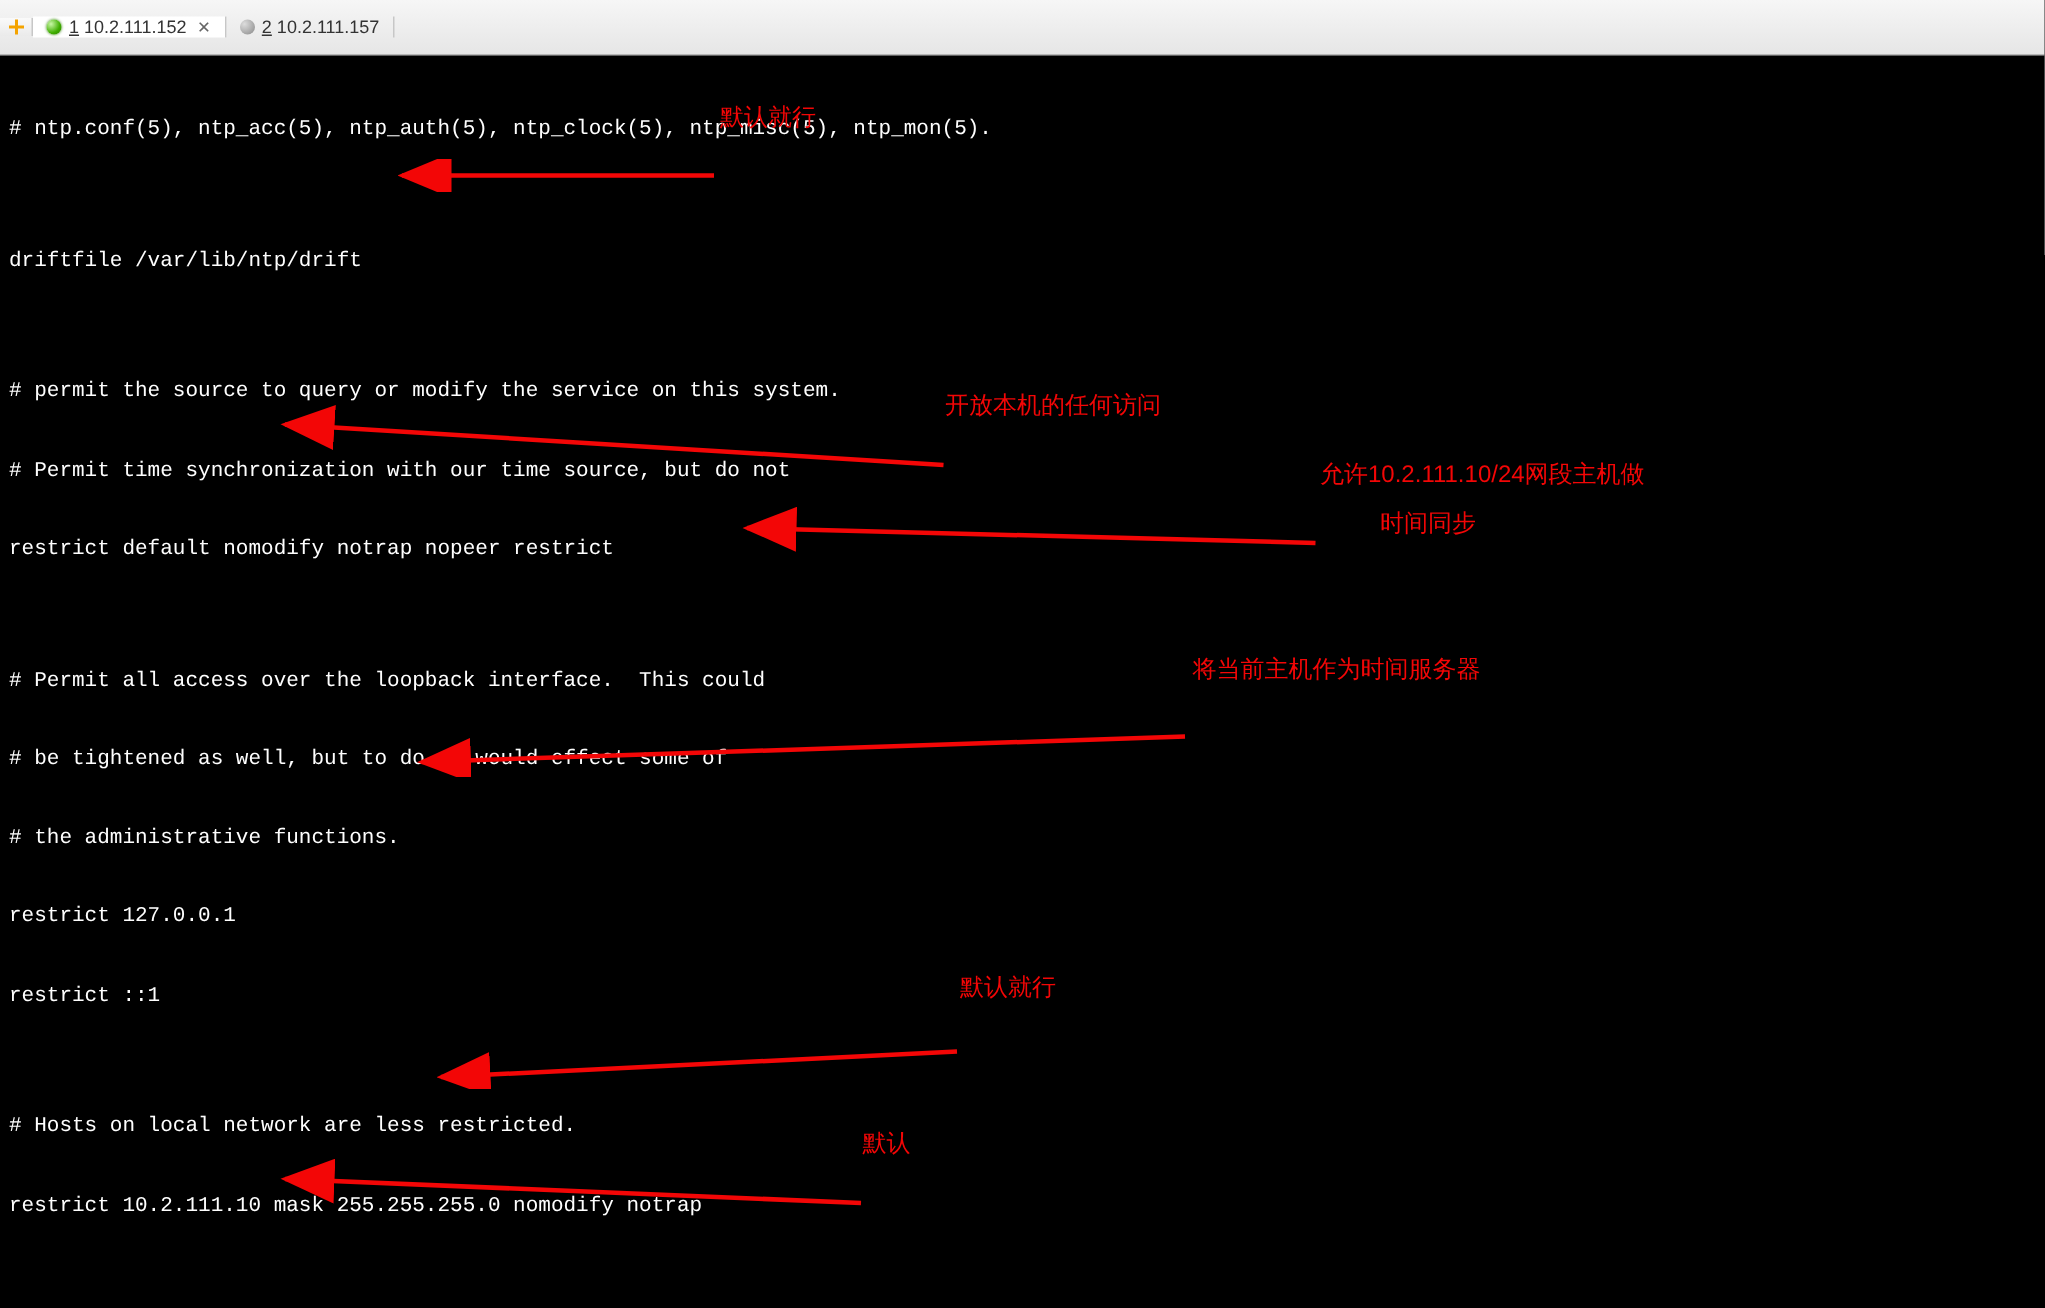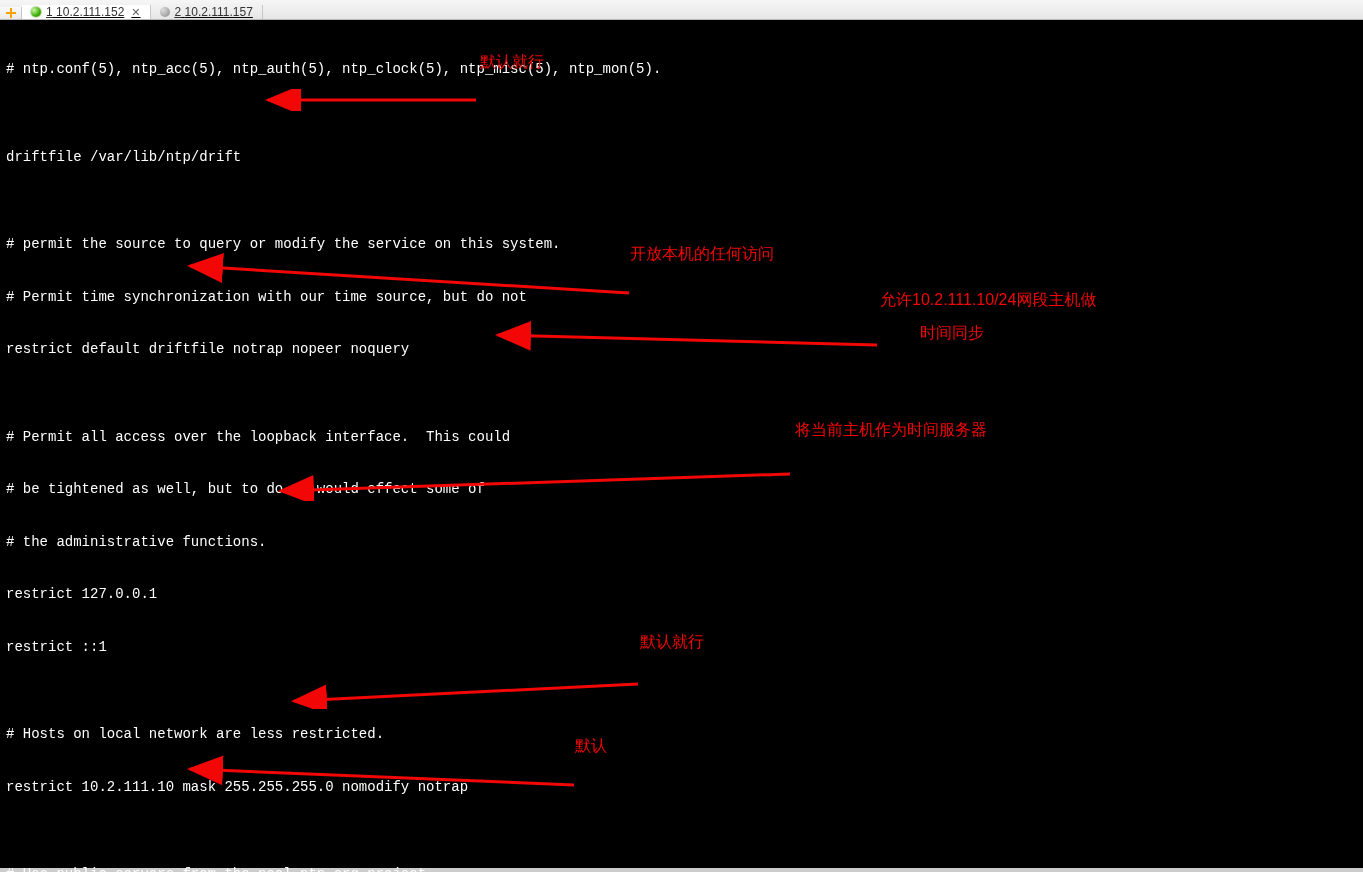--- a/index.html
+++ b/index.html
@@ -1,18 +1,18 @@
 <!DOCTYPE html>
 <html><head>
   <meta charset="utf-8">
   <style>
     * { margin:0; padding:0; box-sizing:border-box; }
     body { width:1363px; height:872px; overflow:hidden; font-family:"Segoe UI",Arial,sans-serif; background:#ccc; }
     
-    .tab-strip { height:20px; background:linear-gradient(#f6f6f6,#e6e6e6); border-bottom:1px solid #b7b7b7; display:flex; align-items:flex-end; font-size:12px;text-decoration:underline; }
+    .tab-strip { height:37px; background:linear-gradient(#f6f6f6,#e6e6e6); border-bottom:1px solid #b7b7b7; display:flex; align-items:center; font-size:12px; }
     .new-btn { width:22px; display:flex; align-items:center; justify-content:center; border-right:1px solid #c7c7c7; background:linear-gradient(#fafafa,#eaeaea); cursor:pointer; }
     .new-btn svg { width:12px; height:12px; }
     .tab { display:flex; align-items:center; gap:5px; padding:0 9px; border-right:1px solid #c7c7c7; cursor:pointer; color:#333; white-space:nowrap; }
     .tab.active { background:#fff; }
     .tab .ledico { width:10px; height:10px; border-radius:50%; display:inline-block; }
     .led-green { background:radial-gradient(circle at 30% 30%,#c9f7a6,#3fae00 60%,#2d7d00); box-shadow:0 0 2px #2d7d00; }
     .led-off { background:radial-gradient(circle at 30% 30%,#ddd,#aaa 60%,#888); }
     .tab .num { text-decoration:underline; }
     .closex { font-size:11px; color:#666; margin-left:2px; }
     
@@ -44,21 +44,21 @@
   </div>
 </div>
 
 <div class="term">
   <span class="line"># ntp.conf(5), ntp_acc(5), ntp_auth(5), ntp_clock(5), ntp_misc(5), ntp_mon(5).</span>
   <span class="line"></span>
   <span class="line">driftfile /var/lib/ntp/drift</span>
   <span class="line"></span>
   <span class="line"># permit the source to query or modify the service on this system.</span>
   <span class="line"># Permit time synchronization with our time source, but do not</span>
-  <span class="line">restrict default driftfile notrap nopeer noquery</span>
+  <span class="line">restrict default nomodify notrap nopeer restrict</span>
   <span class="line"></span>
   <span class="line"># Permit all access over the loopback interface.  This could</span>
   <span class="line"># be tightened as well, but to do so would effect some of</span>
   <span class="line"># the administrative functions.</span>
   <span class="line">restrict 127.0.0.1</span>
   <span class="line">restrict ::1</span>
   <span class="line"></span>
   <span class="line"># Hosts on local network are less restricted.</span>
   <span class="line">restrict 10.2.111.10 mask 255.255.255.0 nomodify notrap</span>
   <span class="line"></span>

